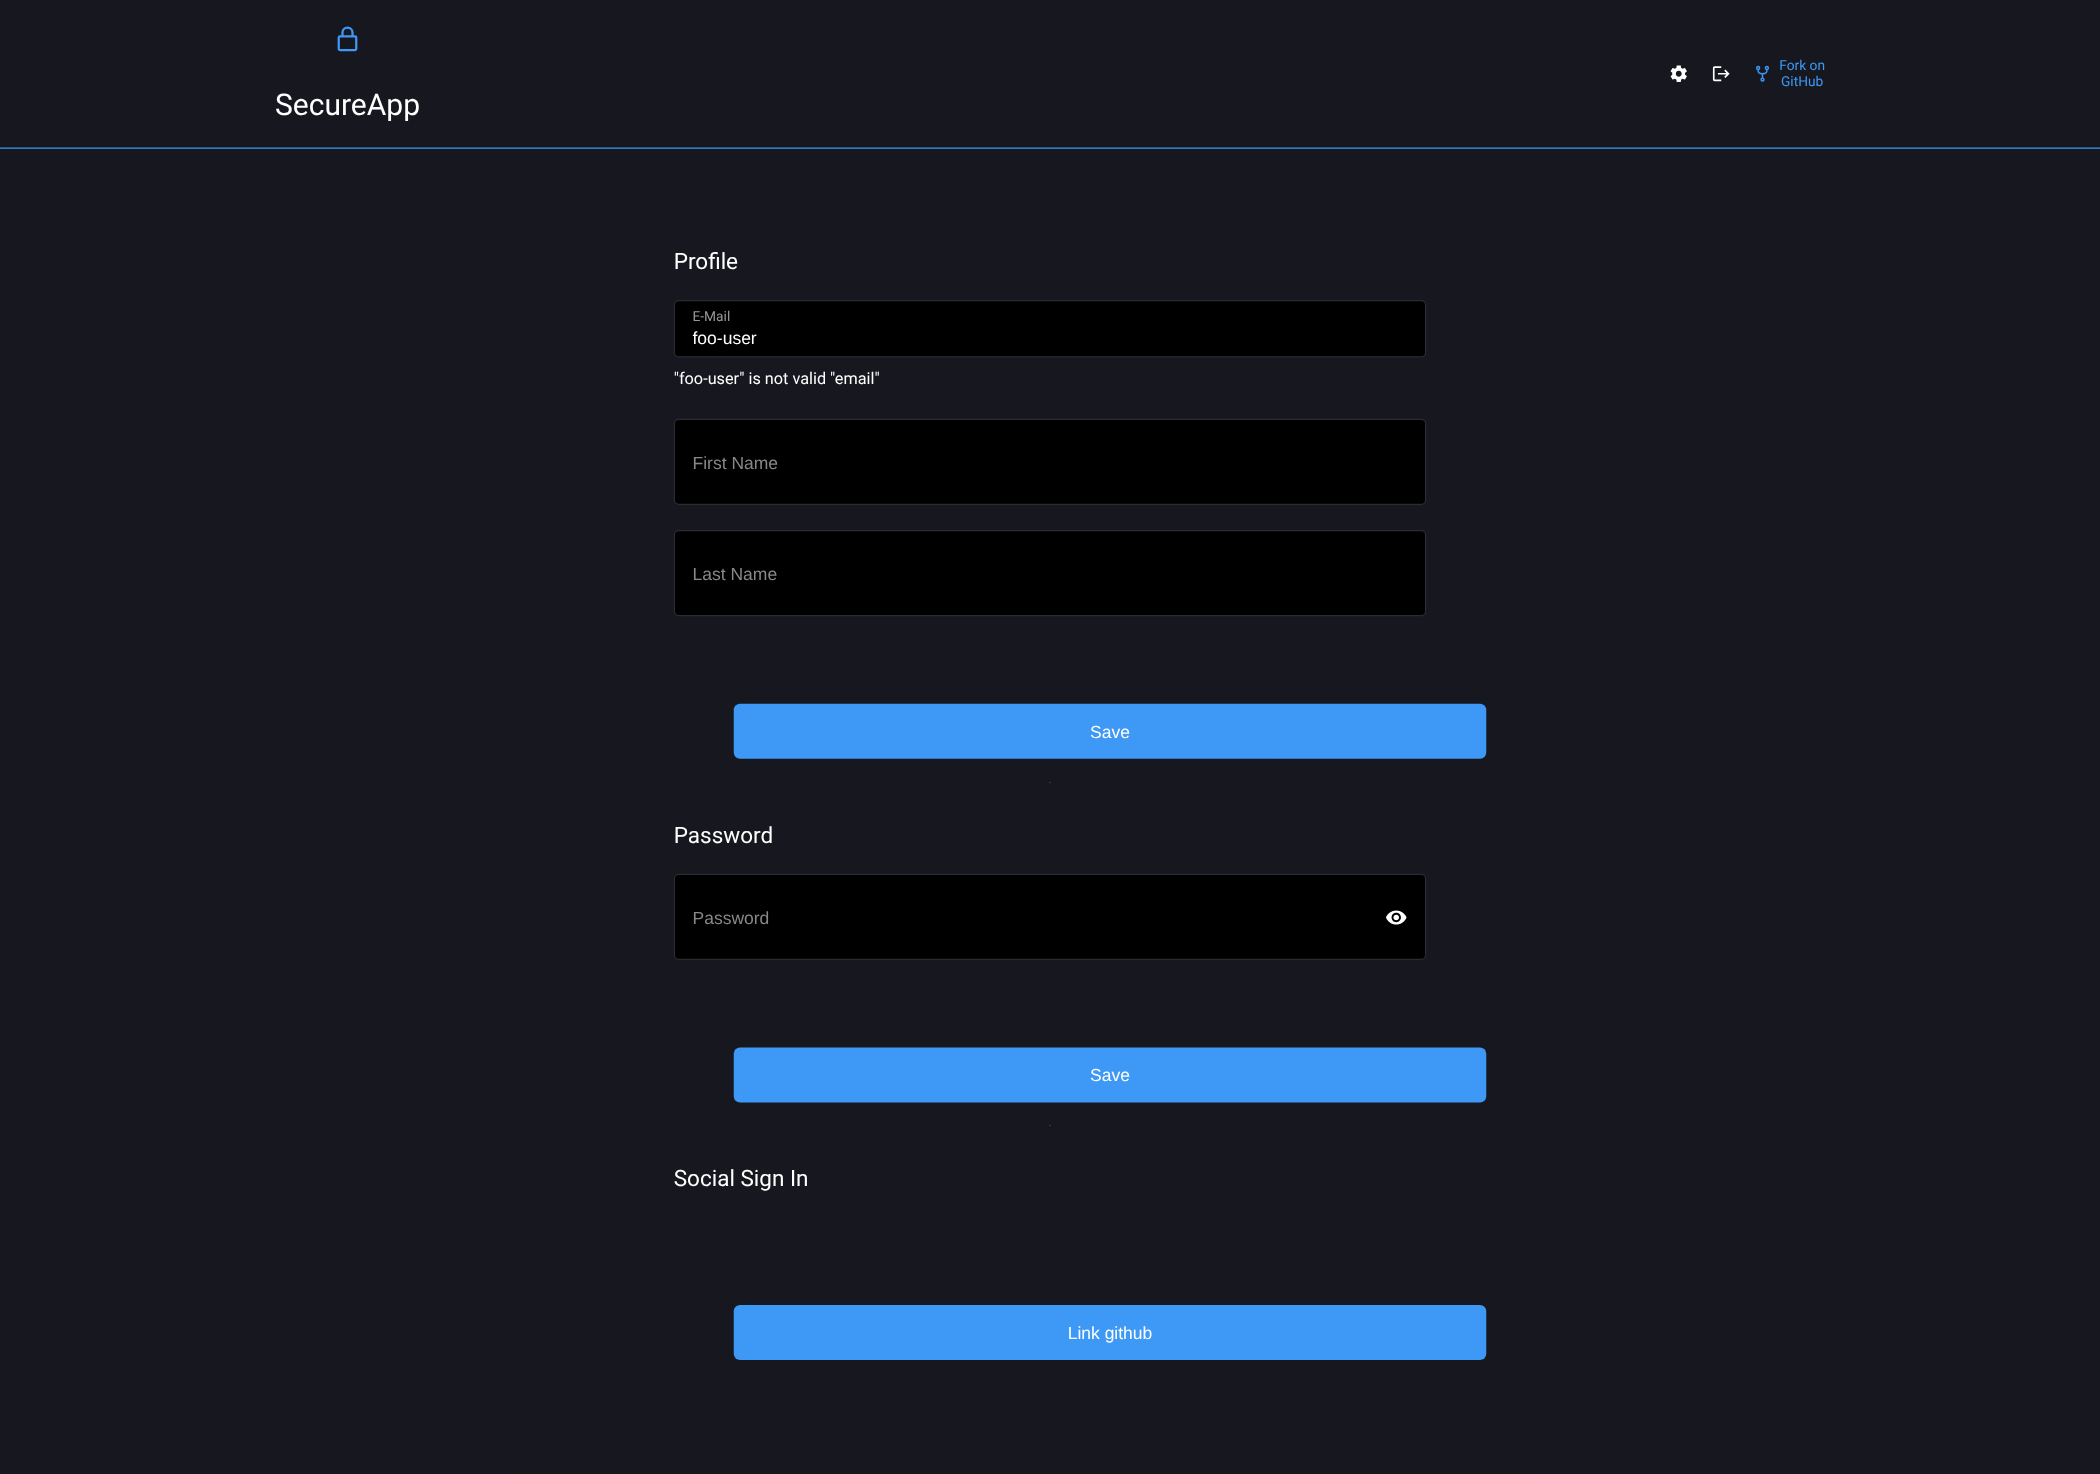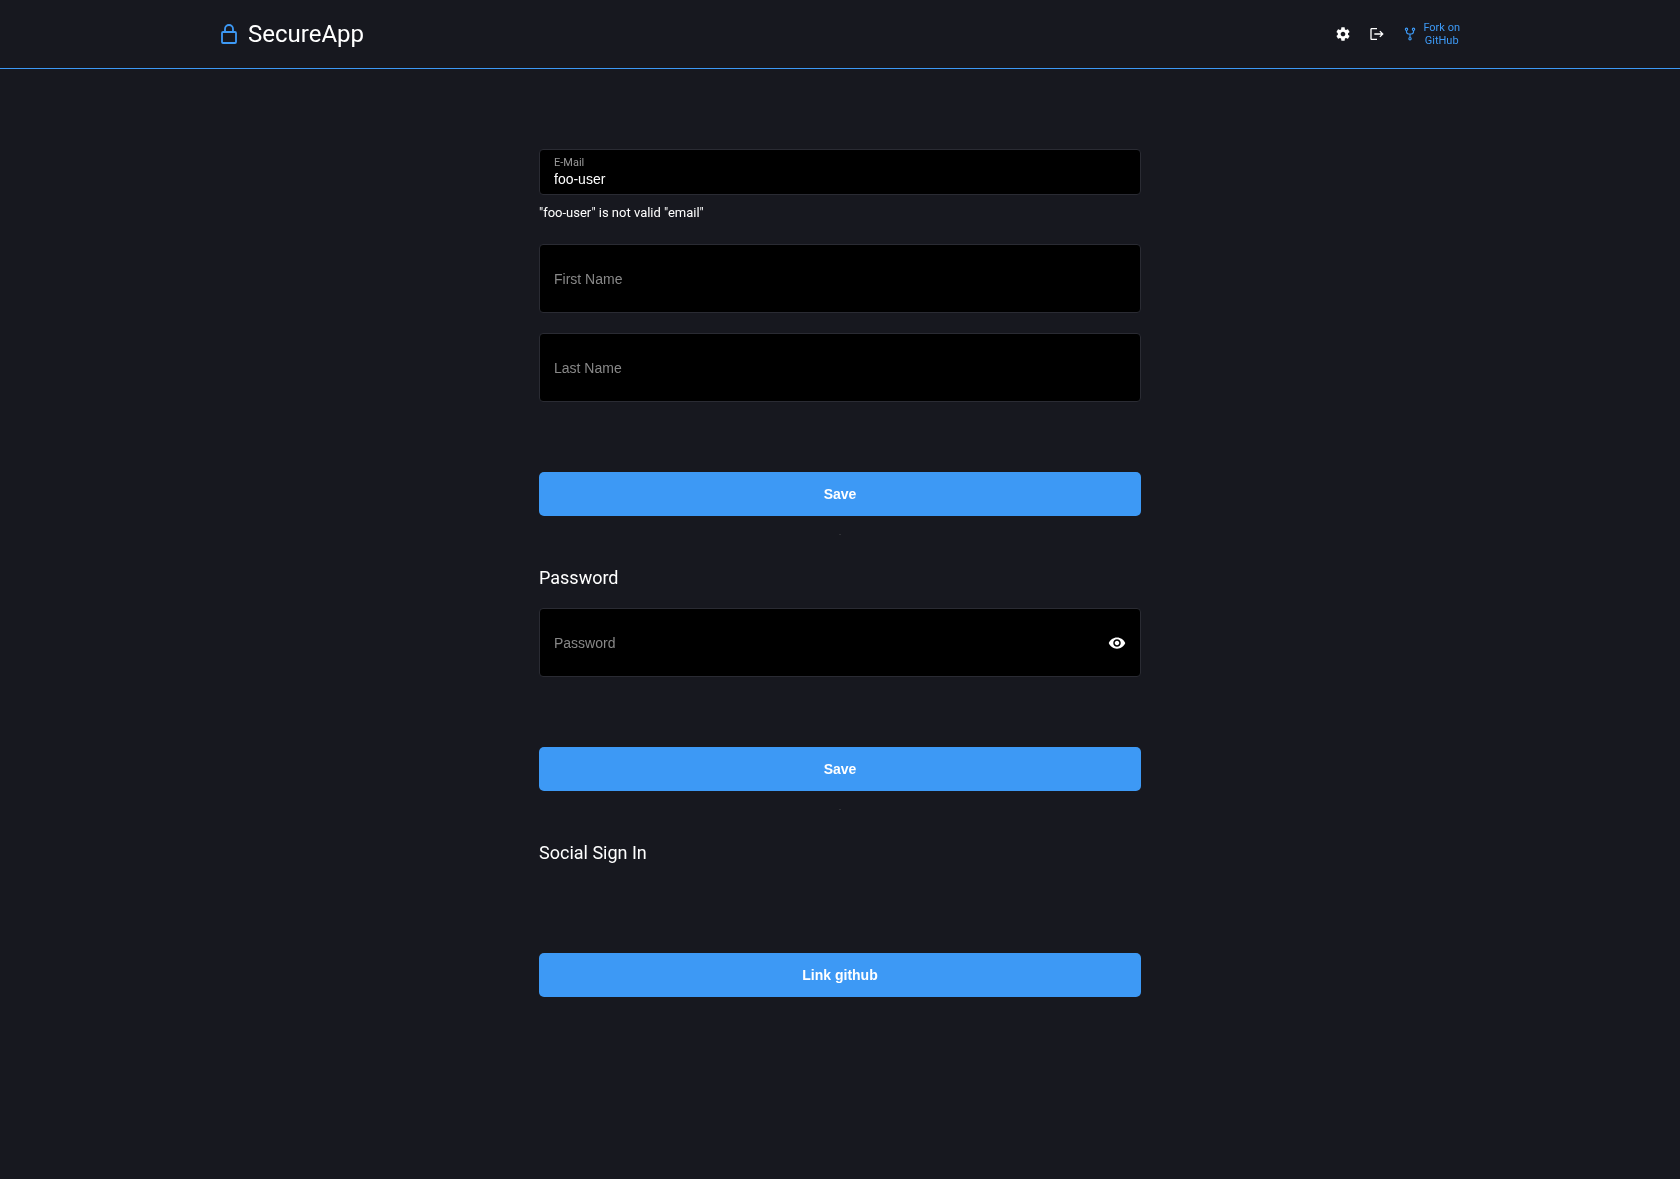--- a/index.html
+++ b/index.html
@@ -19,21 +19,22 @@
       display: flex;
       justify-content: space-between;
       align-items: center;
       padding: 20px 220px;
       border-bottom: 1px solid #3d99f5;
     }
     
     .logo-section {
       display: flex;
       align-items: center;
-      gap: 10px;
+      gap: 28px;
+      flex-direction: column;
     }
     
     .lock-icon {
       color: #3d99f5;
       display: flex;
       align-items: center;
     }
     
     .app-name {
       font-size: 24px;
@@ -145,23 +146,24 @@
     }
     
     .btn-primary {
       background-color: #3d99f5;
       color: #ffffff;
       border: none;
       border-radius: 5px;
       padding: 14px 0;
       width: 100%;
       font-size: 14px;
-      font-weight: 700;
+      font-weight: 400;
       cursor: pointer;
       margin-top: 50px;
+      margin-left: 48px;
     }
     
     .section-gap {
       height: 60px;
     }
     
     .password-wrapper {
       position: relative;
     }
     
@@ -224,20 +226,21 @@
       </span>
       <span style="white-space: pre-line;">Fork on
 GitHub</span>
     </a>
   </div>
 </div>
 
 <div class="main-content">
 
   
+  <h2 class="section-title">Profile</h2>
 
   <div class="input-wrapper with-label error-field">
     <label class="input-float-label">E-Mail</label>
     <input class="input-field" type="text" value="foo-user" style="">
   </div>
   <div class="error-detail">"foo-user" is not valid "email"</div>
 
   <div class="input-wrapper no-label">
     <input class="input-field" type="text" placeholder="First Name" style="">
   </div>

